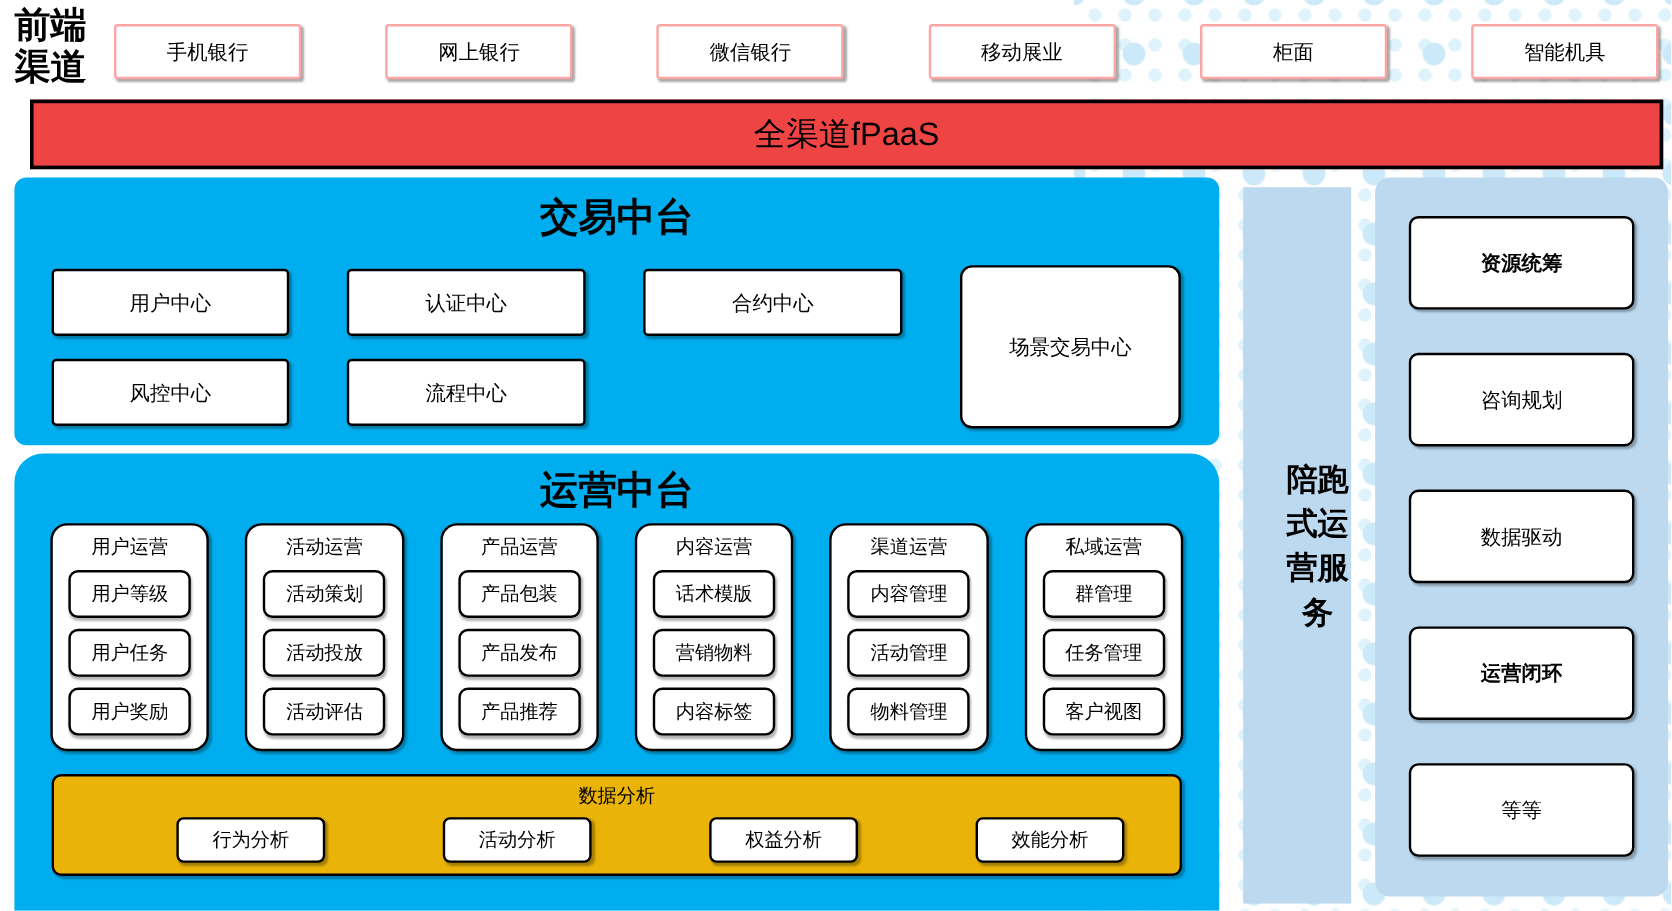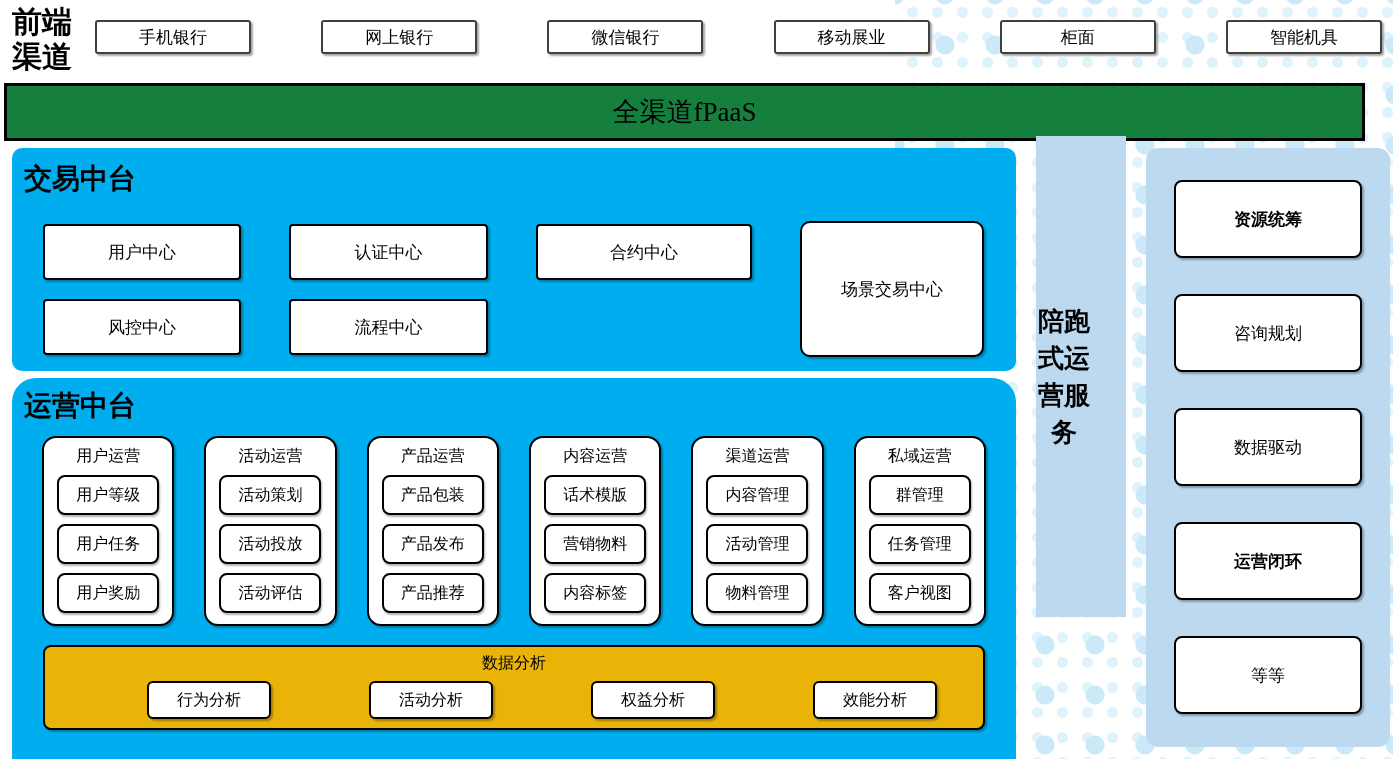--- a/index.html
+++ b/index.html
@@ -17,37 +17,37 @@
   }
 
   .front-label{
     position:absolute;left:12px;top:4px;width:66px;
     font-family:"Liberation Serif",serif;font-weight:700;
     font-size:30px;line-height:35px;word-break:break-all;
   }
 
   .channels{position:absolute;left:95px;top:20px;width:1287px;display:flex;justify-content:space-between;}
   .channel-box{
-    width:156px;height:34px;background:#fff;border:2px solid #404040;border-radius:3px;
+    width:156px;height:46px;background:#fff;border:2px solid #fca5a5;border-radius:3px;
     display:flex;align-items:center;justify-content:center;font-size:17px;
     box-shadow:2px 2px 2px rgba(0,0,0,.35);box-sizing:border-box;
   }
 
   .fpaas{
-    position:absolute;left:4px;top:83px;width:1361px;height:58px;
-    background:#15803d;border:3px solid #000;box-sizing:border-box;
-    display:flex;align-items:center;justify-content:center;font-size:27px;font-family:Liberation Serif, serif;
+    position:absolute;left:25px;top:83px;width:1361px;height:58px;
+    background:#ef4444;border:3px solid #000;box-sizing:border-box;
+    display:flex;align-items:center;justify-content:center;font-size:27px;
   }
 
   .panel{position:absolute;left:12px;width:1004px;background:var(--primary-blue,#00AEEF);border-radius:10px;}
   .panel.trade{top:148px;height:223px;}
   .panel.ops{top:378px;height:449px;border-radius:24px;}
   .panel-title{
-    font-family:"Liberation Serif",serif;font-weight:700;
-    font-size:28px;padding-top:12px;padding-left:12px;
+    text-align:center;font-family:"Liberation Serif",serif;font-weight:700;
+    font-size:32px;padding-top:12px;
   }
   .panel.ops .panel-title{padding-top:9px;}
 
   .wbox{
     background:#fff;border:2px solid #000;box-sizing:border-box;
     display:flex;align-items:center;justify-content:center;
     box-shadow:2px 2px 2px rgba(0,0,0,.3);
   }
 
   .trade-grid{
@@ -69,23 +69,23 @@
   .data-box{
     position:absolute;left:31px;top:267px;width:942px;height:85px;
     background:#eab308;border:2px solid #000;border-radius:8px;box-sizing:border-box;
     box-shadow:2px 2px 2px rgba(0,0,0,.3);
   }
   .data-title{text-align:center;font-size:16px;margin-top:6px;}
   .data-items{display:flex;justify-content:space-between;margin:7px 46px 0 54px;}
   .data-item{width:124px;height:38px;border-radius:6px;font-size:16px;margin-left:48px;}
 
   .companion-bar{
-    position:absolute;left:1036px;top:136px;width:90px;height:481px;
+    position:absolute;left:1036px;top:156px;width:90px;height:597px;
     background:var(--light-blue,#BCD9F0);
-    display:flex;align-items:center;justify-content:flex-start;
+    display:flex;align-items:center;justify-content:flex-end;
   }
   .companion-text{
     width:56px;font-size:26px;font-weight:600;line-height:37px;
     text-align:center;word-break:break-all;
   }
 
   .service-panel{
     position:absolute;left:1146px;top:148px;width:244px;height:599px;
     background:var(--light-blue,#BCD9F0);border-radius:12px;
     display:flex;flex-direction:column;align-items:center;

